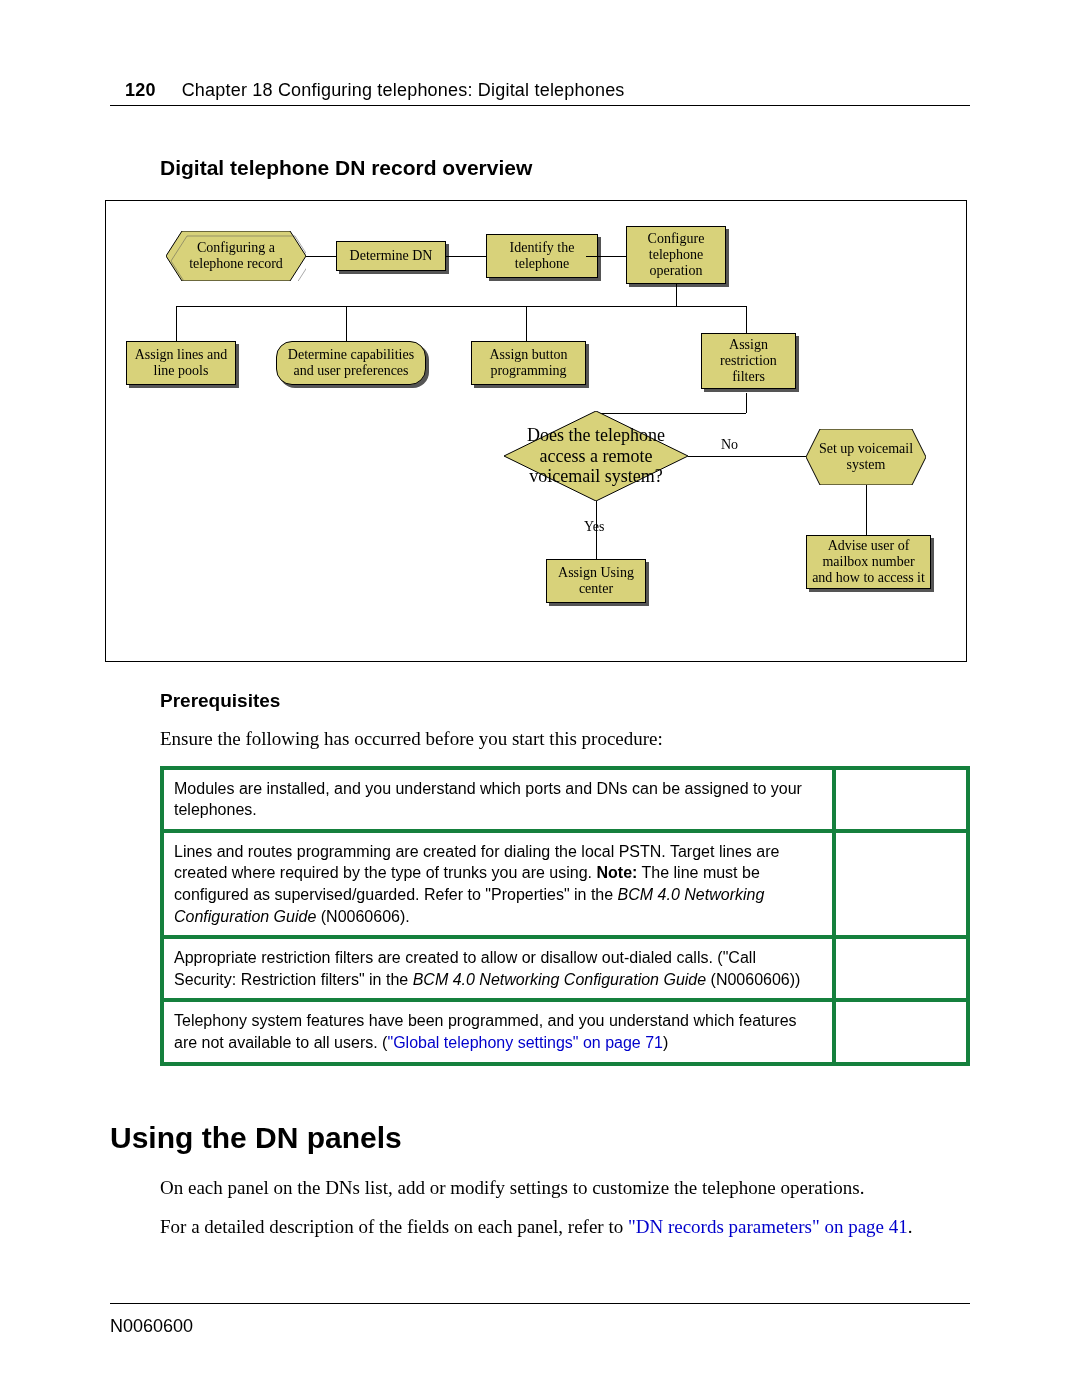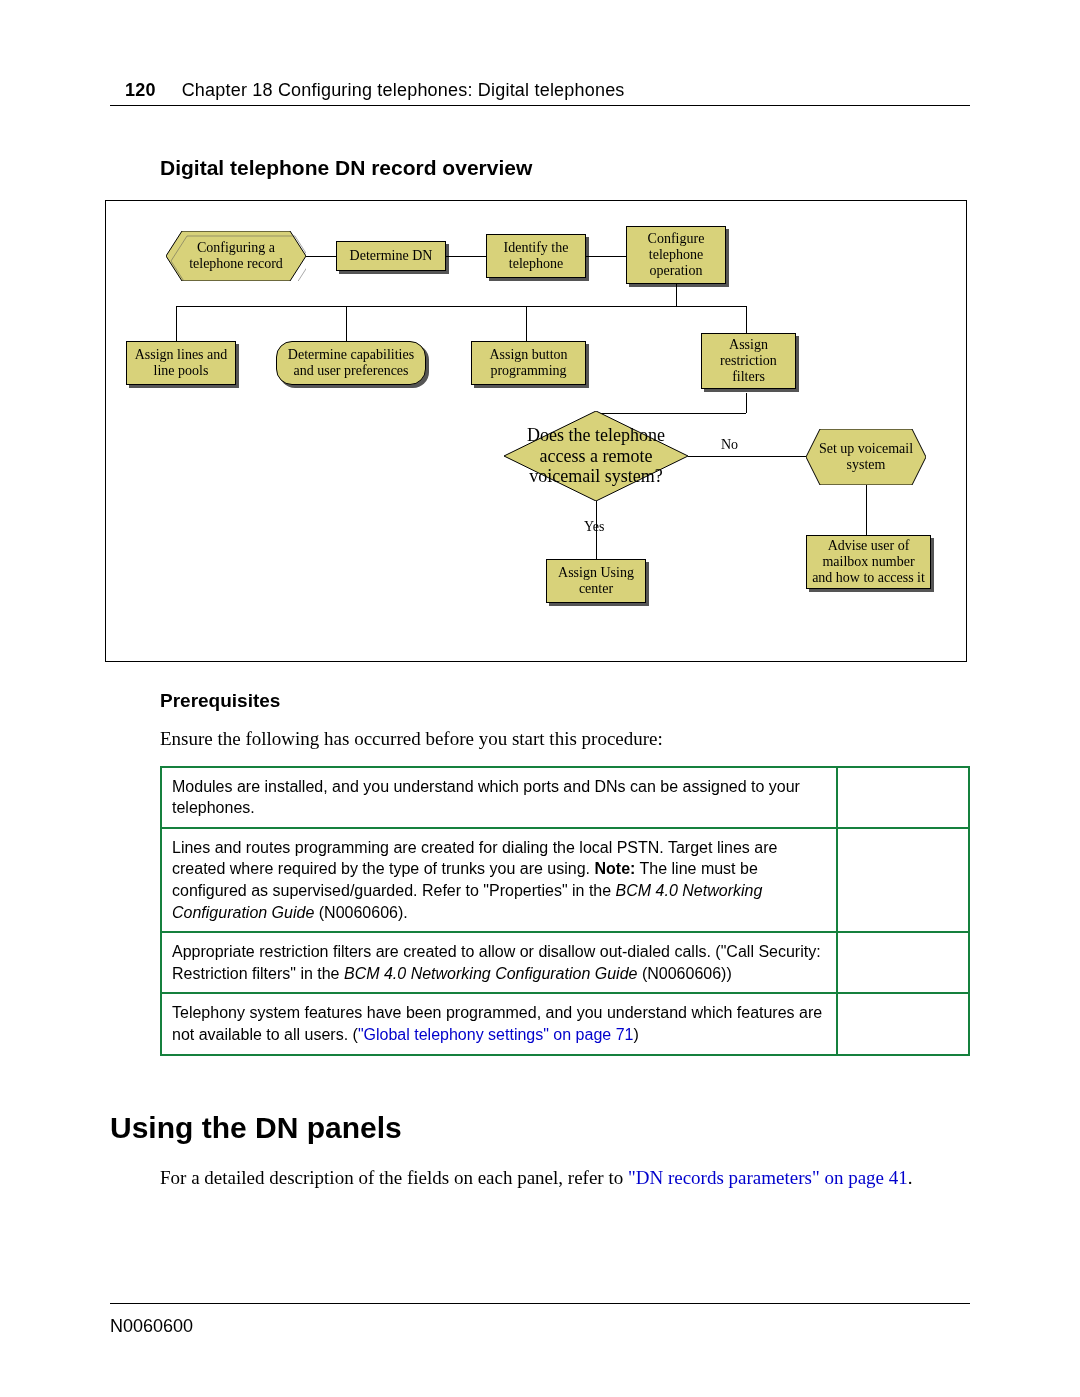--- a/index.html
+++ b/index.html
@@ -103,21 +103,21 @@
 
   
   table.prereq {
     border-collapse: collapse;
     margin-left: 50px;
     width: 810px;
     font-family: Arial, Helvetica, sans-serif;
     font-size: 16px;
   }
   table.prereq td {
-    border: 2px solid #15803d;
+    border: 4px solid #15803d;
     padding: 8px 10px;
     vertical-align: top;
     line-height: 1.35;
   }
   table.prereq td.check { width: 110px; }
 
   .footer {
     position: absolute;
     left: 110px;
     bottom: 60px;
@@ -144,21 +144,21 @@
   <div class="flowchart-frame">
 
     <div class="hex" style="left:60px; top:30px; width:140px; height:50px;">
       <svg width="140" height="50">
           <polygon points="16,0 124,0 140,25 124,50 16,50 0,25" fill="#d8d27a" stroke="#000"></polygon>
           <polygon points="19,3 127,3 143,28 127,53 19,53 3,28" fill="none" stroke="#555" transform="translate(2,2)" opacity="0.5"></polygon>
         </svg>
       <div class="lbl">Configuring a telephone record</div>
     </div>
     <div class="node" style="left:230px; top:40px; width:110px; height:30px;">Determine DN</div>
-    <div class="node" style="left:380px; top:33px; width:100px; height:44px;">Identify the telephone</div>
+    <div class="node" style="left:380px; top:33px; width:112px; height:44px;">Identify the telephone</div>
     <div class="node" style="left:520px; top:25px; width:100px; height:58px;">Configure telephone operation</div>
 
     <div class="conn conn-h" style="left:200px; top:55px; width:30px;"></div>
     <div class="conn conn-h" style="left:340px; top:55px; width:40px;"></div>
     <div class="conn conn-h" style="left:480px; top:55px; width:40px;"></div>
 
     <div class="conn conn-v" style="left:570px; top:83px; height:22px;"></div>
     <div class="conn conn-h" style="left:70px; top:105px; width:570px;"></div>
 
     <div class="conn conn-v" style="left:70px;  top:105px; height:35px;"></div>
@@ -227,20 +227,21 @@
     <tr>
       <td>
         <span>Telephony system features have been programmed, and you understand which features are not available to all users. (</span><a class="xref" href="#">"Global telephony settings" on page 71</a><span>)</span>
       </td>
       <td class="check"></td>
     </tr>
   </tbody>
     </table>
 
   <div class="h2">Using the DN panels</div>
+  <p class="body-p">On each panel on the DNs list, add or modify settings to customize the telephone operations.</p>
   <p class="body-p">
     <span>For a detailed description of the fields on each panel, refer to </span><a class="xref" href="#">"DN records parameters" on page 41</a><span>.</span>
   </p>
 
   <div class="footer">
     <span>N0060600</span>
   </div>
 
 </div>
 

